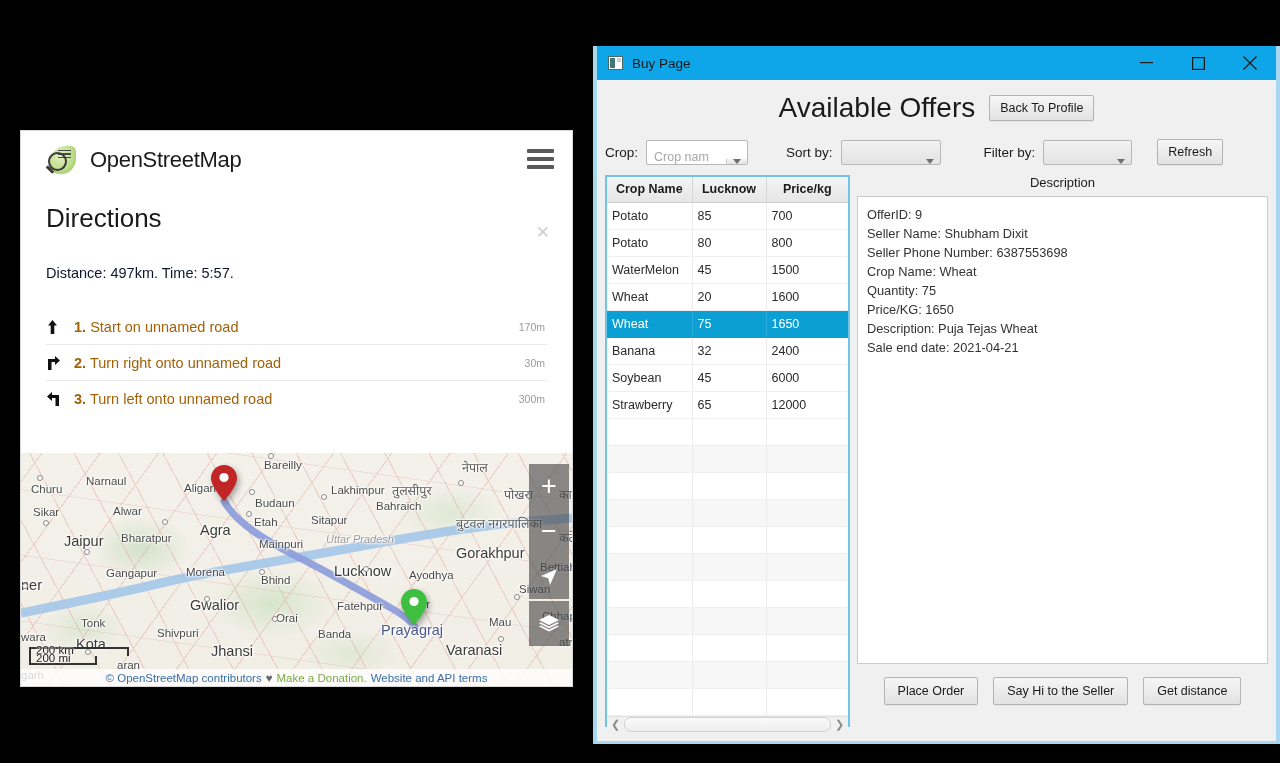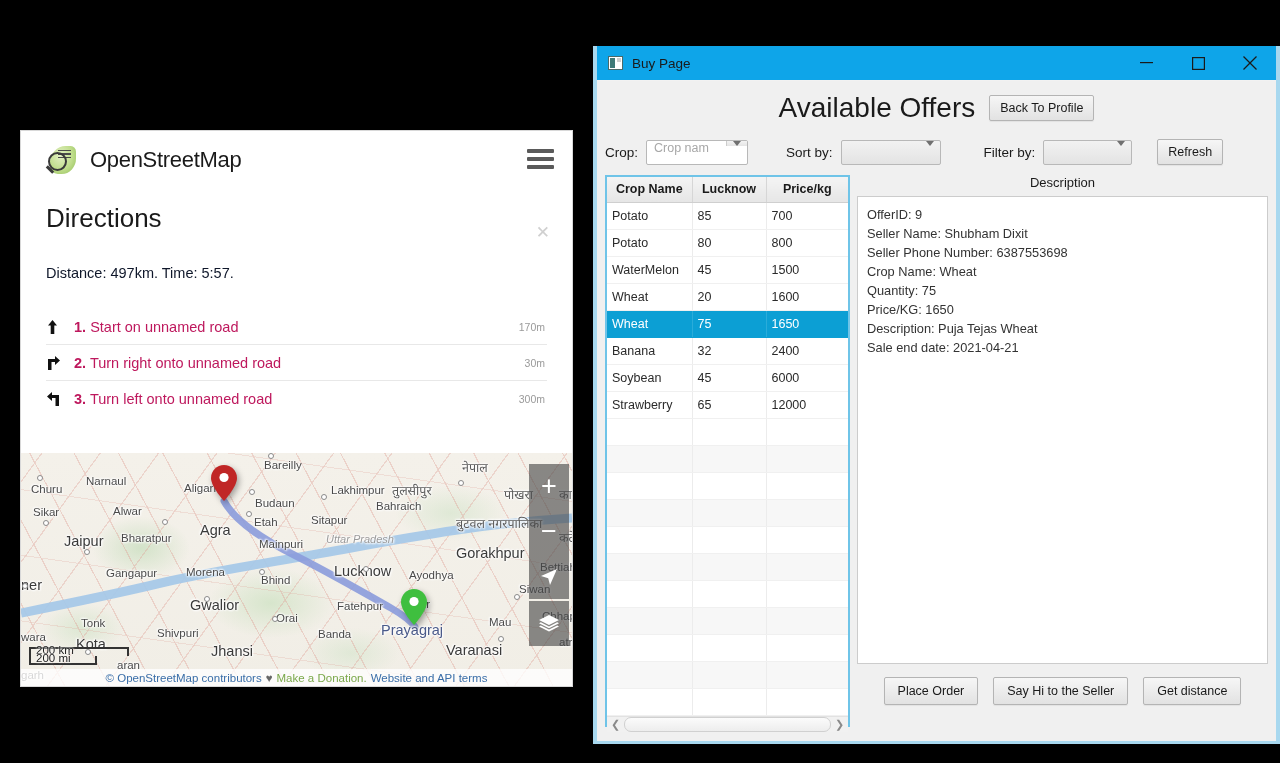--- a/index.html
+++ b/index.html
@@ -174,21 +174,21 @@
   .dir-icon {
     width: 28px;
     flex: 0 0 28px;
     display: flex;
     align-items: center;
     justify-content: flex-start;
     color: #111;
   }
   .dir-text {
     font-size: 14.5px;
-    color: #be185d;
+    color: #a16207;
     flex: 1;
   }
   .dir-text b { font-weight: bold; }
   .dir-dist {
     font-size: 10.5px;
     color: #9a9a9a;
     padding-right: 2px;
   }
 
   
@@ -424,21 +424,21 @@
     gap: 0;
     height: 30px;
   }
   .flabel {
     font-size: 13.5px;
     color: #1a1a1a;
     margin-right: 8px;
   }
   .combo {
     display: flex;
-    align-items: flex-start;
+    align-items: flex-end;
     height: 25px;
     border: 1px solid #b8b8b8;
     background: #fff;
     border-radius: 2px;
     box-sizing: border-box;
   }
   .combo .ctext {
     flex: 1;
     display: flex;
     align-items: center;

